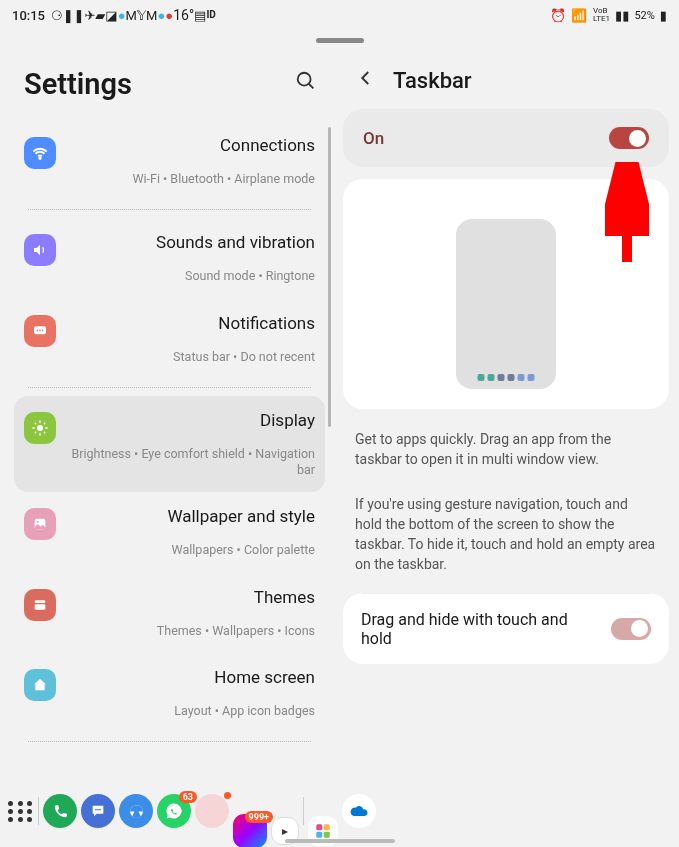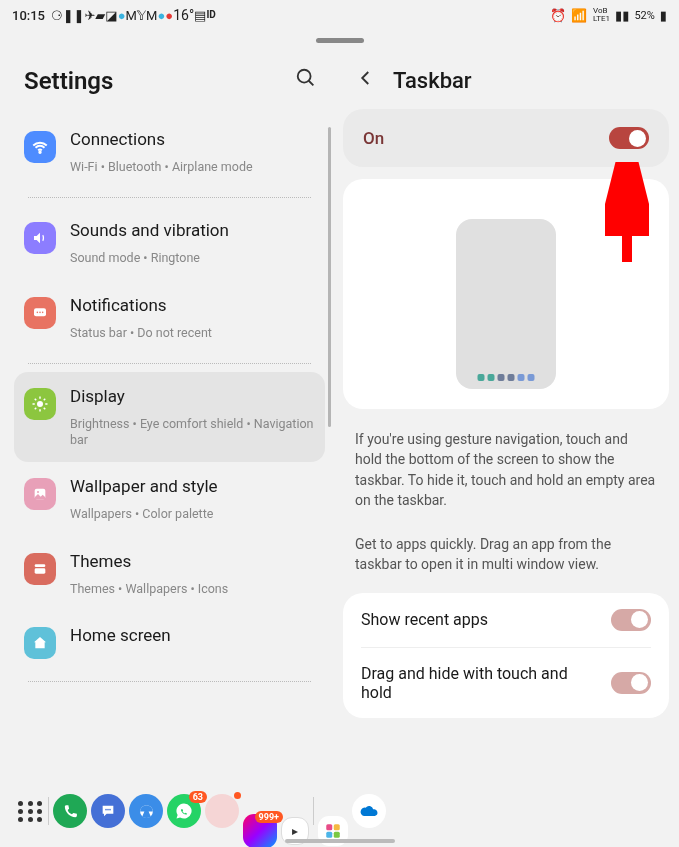--- a/index.html
+++ b/index.html
@@ -46,33 +46,34 @@
       flex: 1;
       padding: 0 10px 0 8px;
     }
     .left-header {
       display: flex;
       align-items: center;
       justify-content: space-between;
       padding: 20px 18px 20px 24px;
     }
     .left-header h1 {
-      font-size: 24px;
+      font-size: 29px;
       font-weight: 600;
       color: #1a1a1a;
     }
     .search-btn {
       font-size: 22px;
       color: #333;
       background: none;
       border: none;
       cursor: pointer;
     }
     .settings-list {
       padding: 0 10px 0 14px;
+      text-align: right;
     }
     .setting-item {
       display: flex;
       align-items: flex-start;
       padding: 14px 10px;
       border-radius: 14px;
       gap: 14px;
     }
     .setting-item.selected {
       background: #e4e4e4;
@@ -84,21 +85,21 @@
       display: flex;
       align-items: center;
       justify-content: center;
       flex-shrink: 0;
       font-size: 16px;
       color: white;
       margin-top: 2px;
     }
     .setting-text { flex: 1; }
     .setting-title { font-size: 17px; color: #1a1a1a; font-weight: 400; }
-    .setting-sub { font-size: 12.5px; color: #888; margin-top: 10px; line-height: 1.3; }
+    .setting-sub { font-size: 12.5px; color: #888; margin-top: 16px; line-height: 1.3; }
     .divider {
       border-top: 1.5px dotted #bbb;
       margin: 8px 14px;
     }
     .scroll-track {
       position: absolute;
       right: 4px;
       top: 80px;
       width: 3px;
       height: 300px;
@@ -197,21 +198,21 @@
     .option-row .lbl { font-size: 16px; color: #1a1a1a; flex: 1; }
     .option-divider { border-top: 1px solid #eee; margin: 0 18px; }
     .dock {
       position: absolute;
       bottom: 12px;
       left: 0;
       right: 0;
       height: 48px;
       display: flex;
       align-items: center;
-      padding: 0 18px;
+      padding: 0 8px;
       gap: 4px;
     }
     .dock-sep {
       width: 1px;
       height: 28px;
       background: #ccc;
     }
     .dock-icon {
       width: 34px;
       height: 34px;
@@ -395,20 +396,21 @@
         </div>
       </div>
       <div class="setting-item">
         <div class="setting-icon" style="background:#5fc1d9">
           <svg width="16" height="16" viewBox="0 0 24 24" fill="white">
               <path d="M12 3l9 8h-2v9H5v-9H3l9-8z"></path>
             </svg>
         </div>
         <div class="setting-text">
           <div class="setting-title">Home screen</div>
+          <div class="setting-sub">Layout  •  App icon badges</div>
         </div>
       </div>
       <div class="divider"></div>
     </div>
     <div class="scroll-track"></div>
   </div>
 
   <div class="right-panel">
     <div class="right-header">
       <button class="back-btn">
@@ -429,29 +431,23 @@
         <div class="mock-bar">
           <span style="background:#4aa89a"></span>
             <span style="background:#4aa89a"></span>
             <span style="background:#6f7d9a"></span>
             <span style="background:#6f7d9a"></span>
             <span style="background:#7a9ad6"></span>
             <span style="background:#7a9ad6"></span>
         </div>
       </div>
     </div>
+    <div class="desc-text">Get to apps quickly. Drag an app from the taskbar to open it in multi window view.</div>
     <div class="desc-text">If you're using gesture navigation, touch and hold the bottom of the screen to show the taskbar. To hide it, touch and hold an empty area on the taskbar.</div>
-    <div class="desc-text">Get to apps quickly. Drag an app from the taskbar to open it in multi window view.</div>
     <div class="option-card">
-      <div class="option-row">
-        <span class="lbl">Show recent apps</span>
-        <div class="toggle lt">
-            <div class="knob"></div>
-          </div>
-      </div>
       <div class="option-divider"></div>
       <div class="option-row">
         <span class="lbl">Drag and hide with touch and hold</span>
         <div class="toggle lt">
             <div class="knob"></div>
           </div>
       </div>
     </div>
   </div>
 </div>

